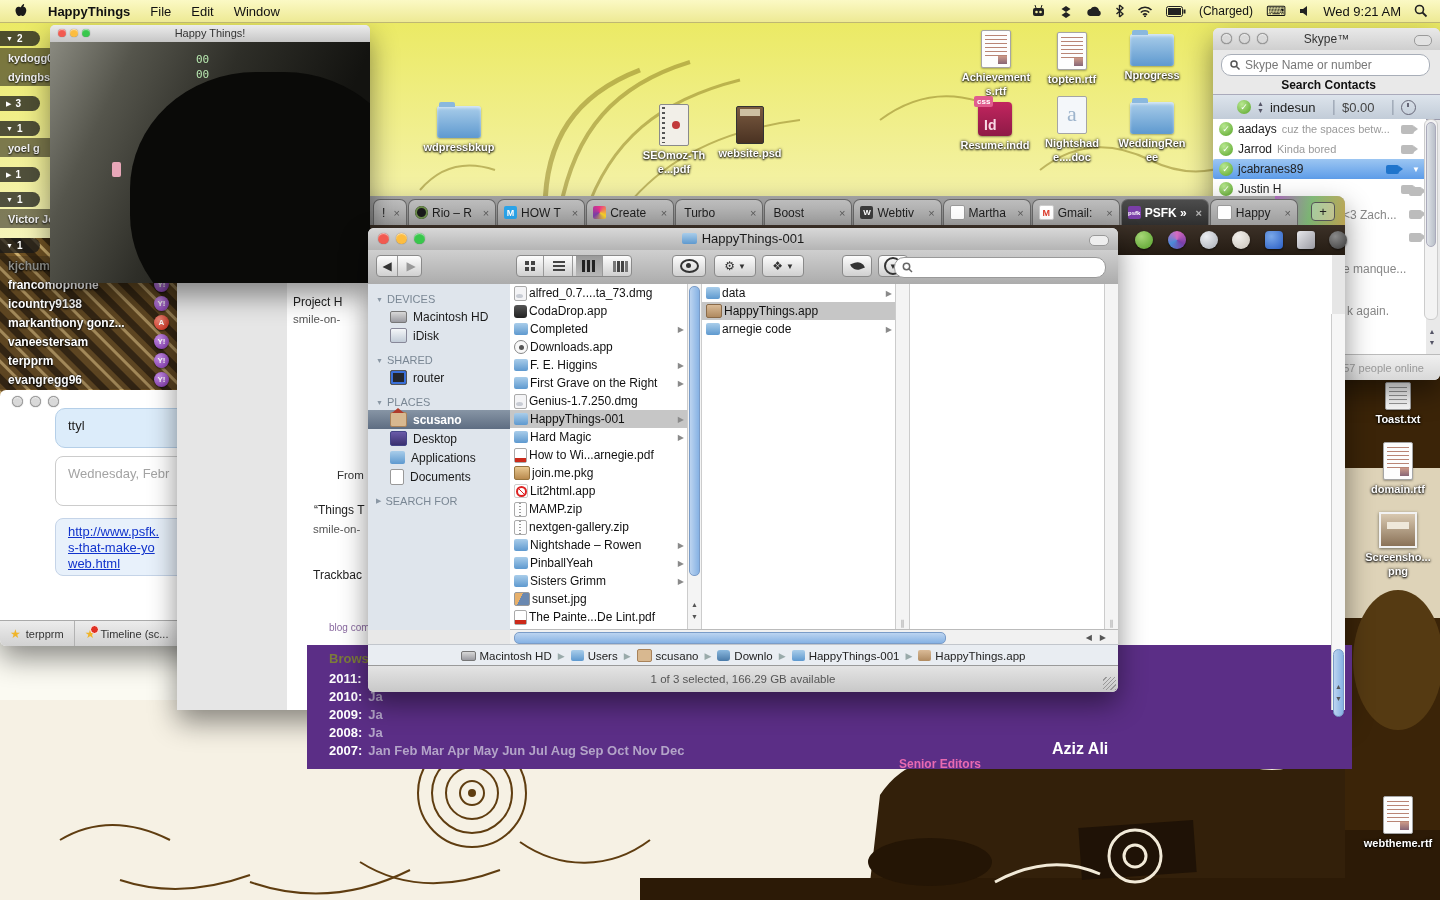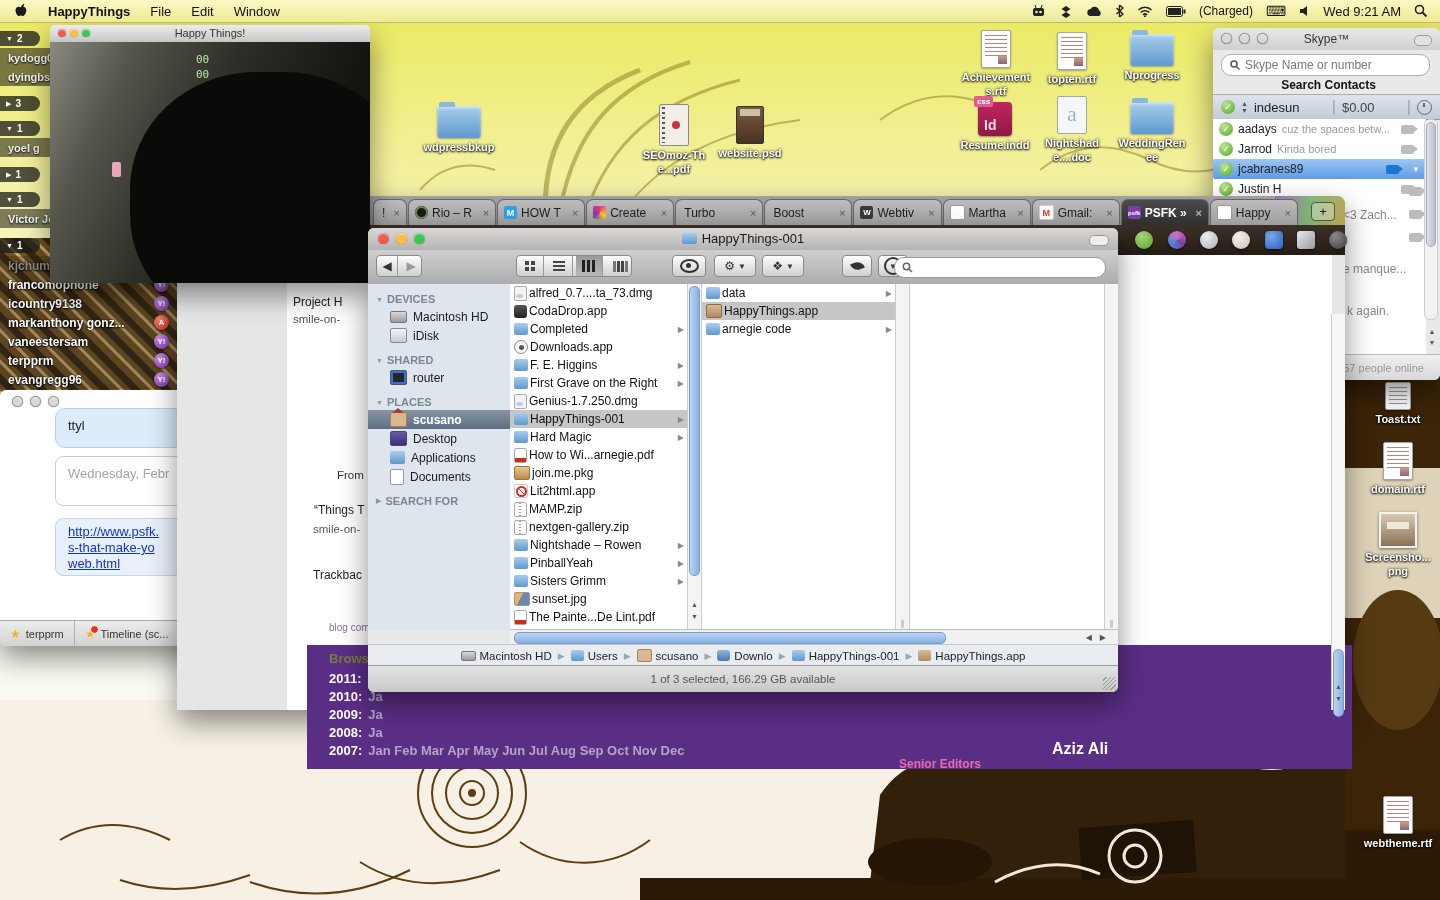--- a/index.html
+++ b/index.html
@@ -88,21 +88,21 @@
 
   
   #skype{left:1213px;top:28px;width:227px;height:352px;background:#e9e9e9;z-index:5;border-radius:6px;}
   #skype .sk-title{position:absolute;top:0;left:0;right:0;height:22px;background:linear-gradient(#e9e9e9,#cfcfcf);
     border-radius:6px 6px 0 0;text-align:center;font-size:12px;color:#333;line-height:22px;}
   #skype .pill{position:absolute;right:8px;top:7px;width:16px;height:9px;border:1px solid #9a9a9a;border-radius:5px;background:#e2e2e2;}
   #sk-search{position:absolute;left:8px;top:26px;right:10px;height:20px;background:#fff;border:1px solid #a8aeb8;border-radius:10px;
     display:flex;align-items:center;padding:0 8px;gap:5px;font-size:12px;color:#777;}
   #sk-search-label{position:absolute;top:50px;left:4px;right:0;text-align:center;font-size:12px;color:#111;font-weight:bold;}
   #sk-status{position:absolute;left:0;right:0;top:66px;height:24px;background:linear-gradient(#dde4ec,#c2ccd8);
-    border-top:1px solid #aab;border-bottom:1px solid #99a;display:flex;align-items:center;padding:0 8px;gap:6px;}
+    border-top:1px solid #aab;border-bottom:1px solid #99a;display:flex;align-items:center;padding:0 24px;gap:6px;}
   .ball{width:14px;height:14px;border-radius:50%;background:radial-gradient(circle at 35% 30%,#b8e890,#58a428);
     display:flex;align-items:center;justify-content:center;color:#fff;font-size:9px;flex:0 0 auto;}
   .ball::after{content:"✓";}
   #sk-status .updown{font-size:7px;color:#556;line-height:7px;}
   #sk-user{font-size:13px;color:#222;}
   #sk-status .vsep{color:#9aa4b2;margin-left:auto;}
   #sk-balance{font-size:13px;color:#444;}
   #sk-clock{width:13px;height:13px;border-radius:50%;border:1.5px solid #667;position:relative;}
   #sk-clock::after{content:"";position:absolute;left:5px;top:2px;width:1.5px;height:4px;background:#667;}
   #sk-list{position:absolute;left:0;right:14px;top:91px;bottom:25px;background:#fff;overflow:hidden;}
@@ -202,21 +202,21 @@
   .vi-list{width:12px;height:2px;background:#444;box-shadow:0 4px #444,0 8px #444;margin-top:-8px;}
   .vi-cols{width:3px;height:12px;background:#222;box-shadow:5px 0 #222,10px 0 #222;margin-right:10px;}
   .vi-flow{width:3px;height:11px;background:#444;box-shadow:4px 0 #444,-4px 0 #777,8px 0 #777;margin:0 8px;}
   .eye{width:15px;height:10px;border:2px solid #333;border-radius:50%;position:relative;}
   .eye::after{content:"";position:absolute;left:4px;top:1.5px;width:5px;height:5px;border-radius:50%;background:#333;}
   .dnarrow{width:14px;height:14px;border-radius:50%;border:2px solid #333;display:flex;align-items:center;justify-content:center;font-size:8px;color:#333;}
   .leaf{width:13px;height:8px;background:#333;border-radius:0 8px 0 8px;transform:rotate(-20deg);}
   #fd-search{position:absolute;right:12px;top:7px;width:196px;height:19px;background:#fff;border:1px solid #999;border-radius:10px;
     display:flex;align-items:center;padding:0 7px;}
   #fd-sidebar{position:absolute;left:0;top:56px;width:142px;bottom:62px;background:#dfe5ec;border-right:1px solid #9aa0a8;overflow:hidden;}
-  .sh{font-size:11px;font-weight:bold;color:#7a8794;margin:9px 16px 2px 8px;display:flex;align-items:center;gap:4px;}
+  .sh{font-size:11px;font-weight:normal;color:#7a8794;margin:9px 16px 2px 8px;display:flex;align-items:center;gap:4px;}
   .sh .tri{font-size:7px;color:#8a97a4;}
   .si{height:19px;display:flex;align-items:center;gap:6px;padding-left:22px;font-size:12px;color:#1a1a1a;white-space:nowrap;}
   .si.sel{background:linear-gradient(#8795a5,#5e6d82);color:#fff;font-weight:bold;}
   .sii{width:15px;height:13px;border-radius:2px;flex:0 0 auto;}
   .sii.hd{background:linear-gradient(#d8d8d8,#9a9aa0);border:1px solid #777;height:10px;}
   .sii.idisk{background:linear-gradient(#f4f6f8,#c2ccd8);border:1px solid #889;}
   .sii.display{background:#24262c;border:1px solid #555;box-shadow:inset 0 0 0 2px #3a6fd8;}
   .sii.home{background:#d8b890;border:1px solid #a8825a;position:relative;}
   .sii.home::before{content:"";position:absolute;left:1px;top:-5px;border-left:6px solid transparent;border-right:6px solid transparent;border-bottom:5px solid #b03a2a;}
   .sii.desk{background:linear-gradient(#6a5aa8,#3a3070);border:1px solid #448;}

